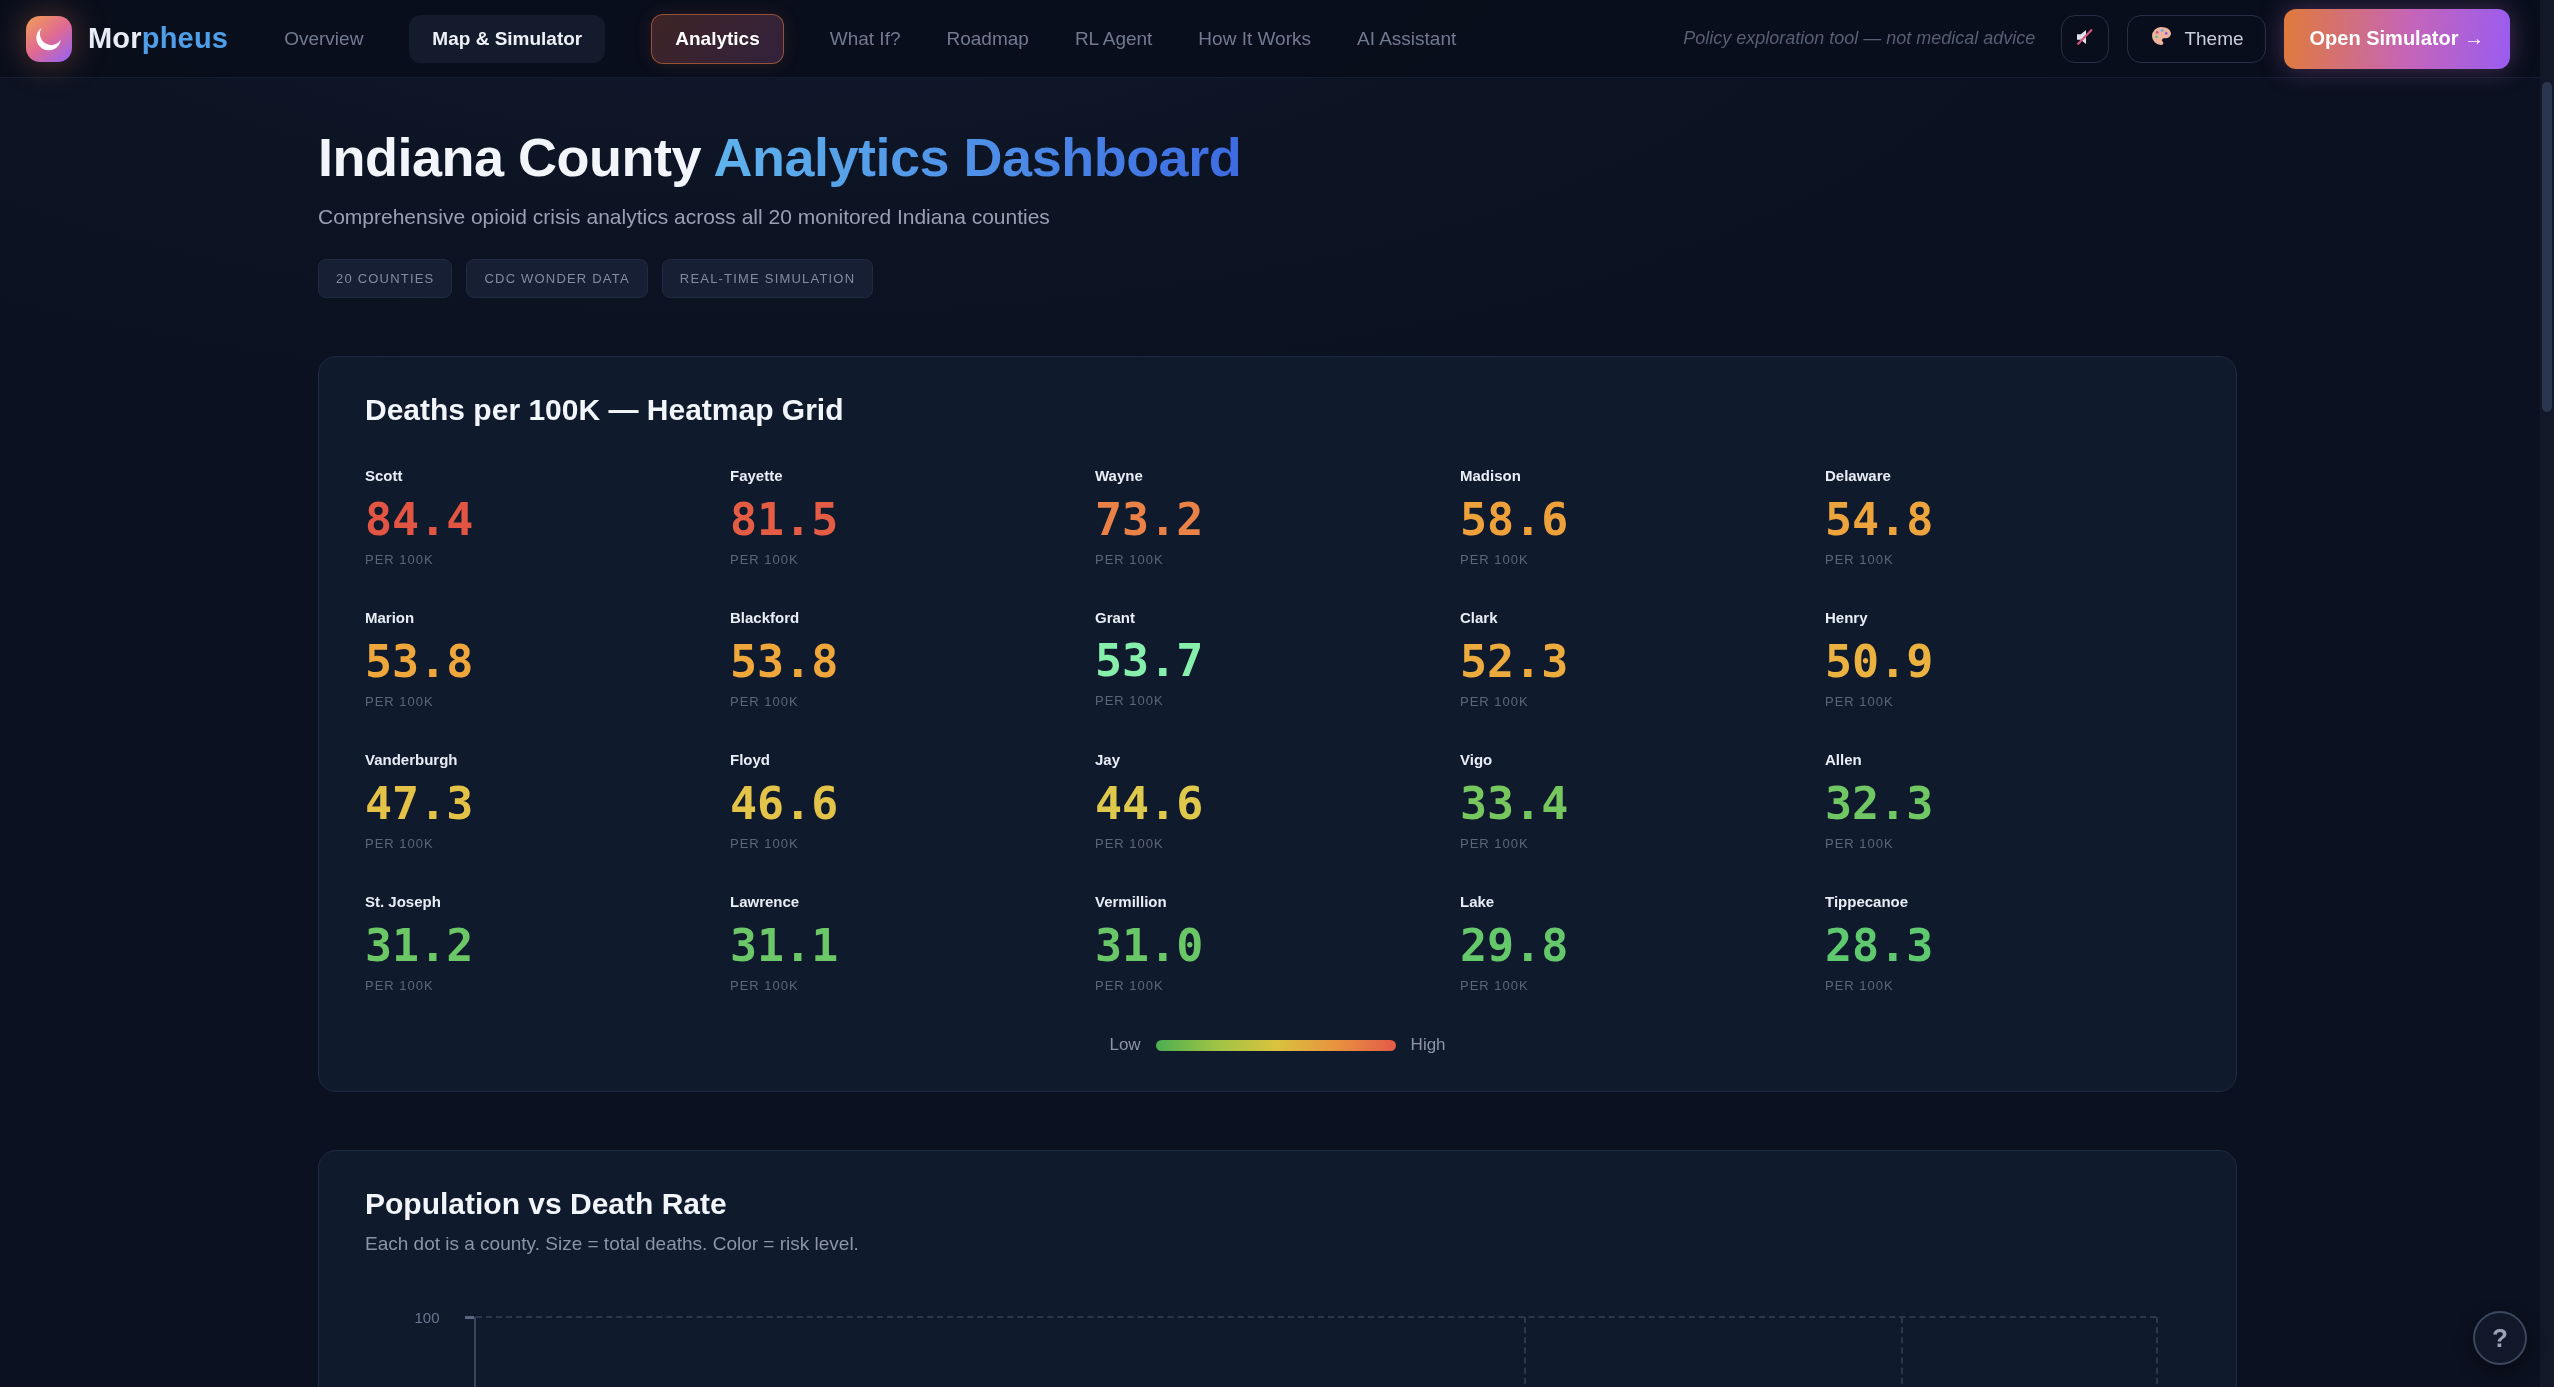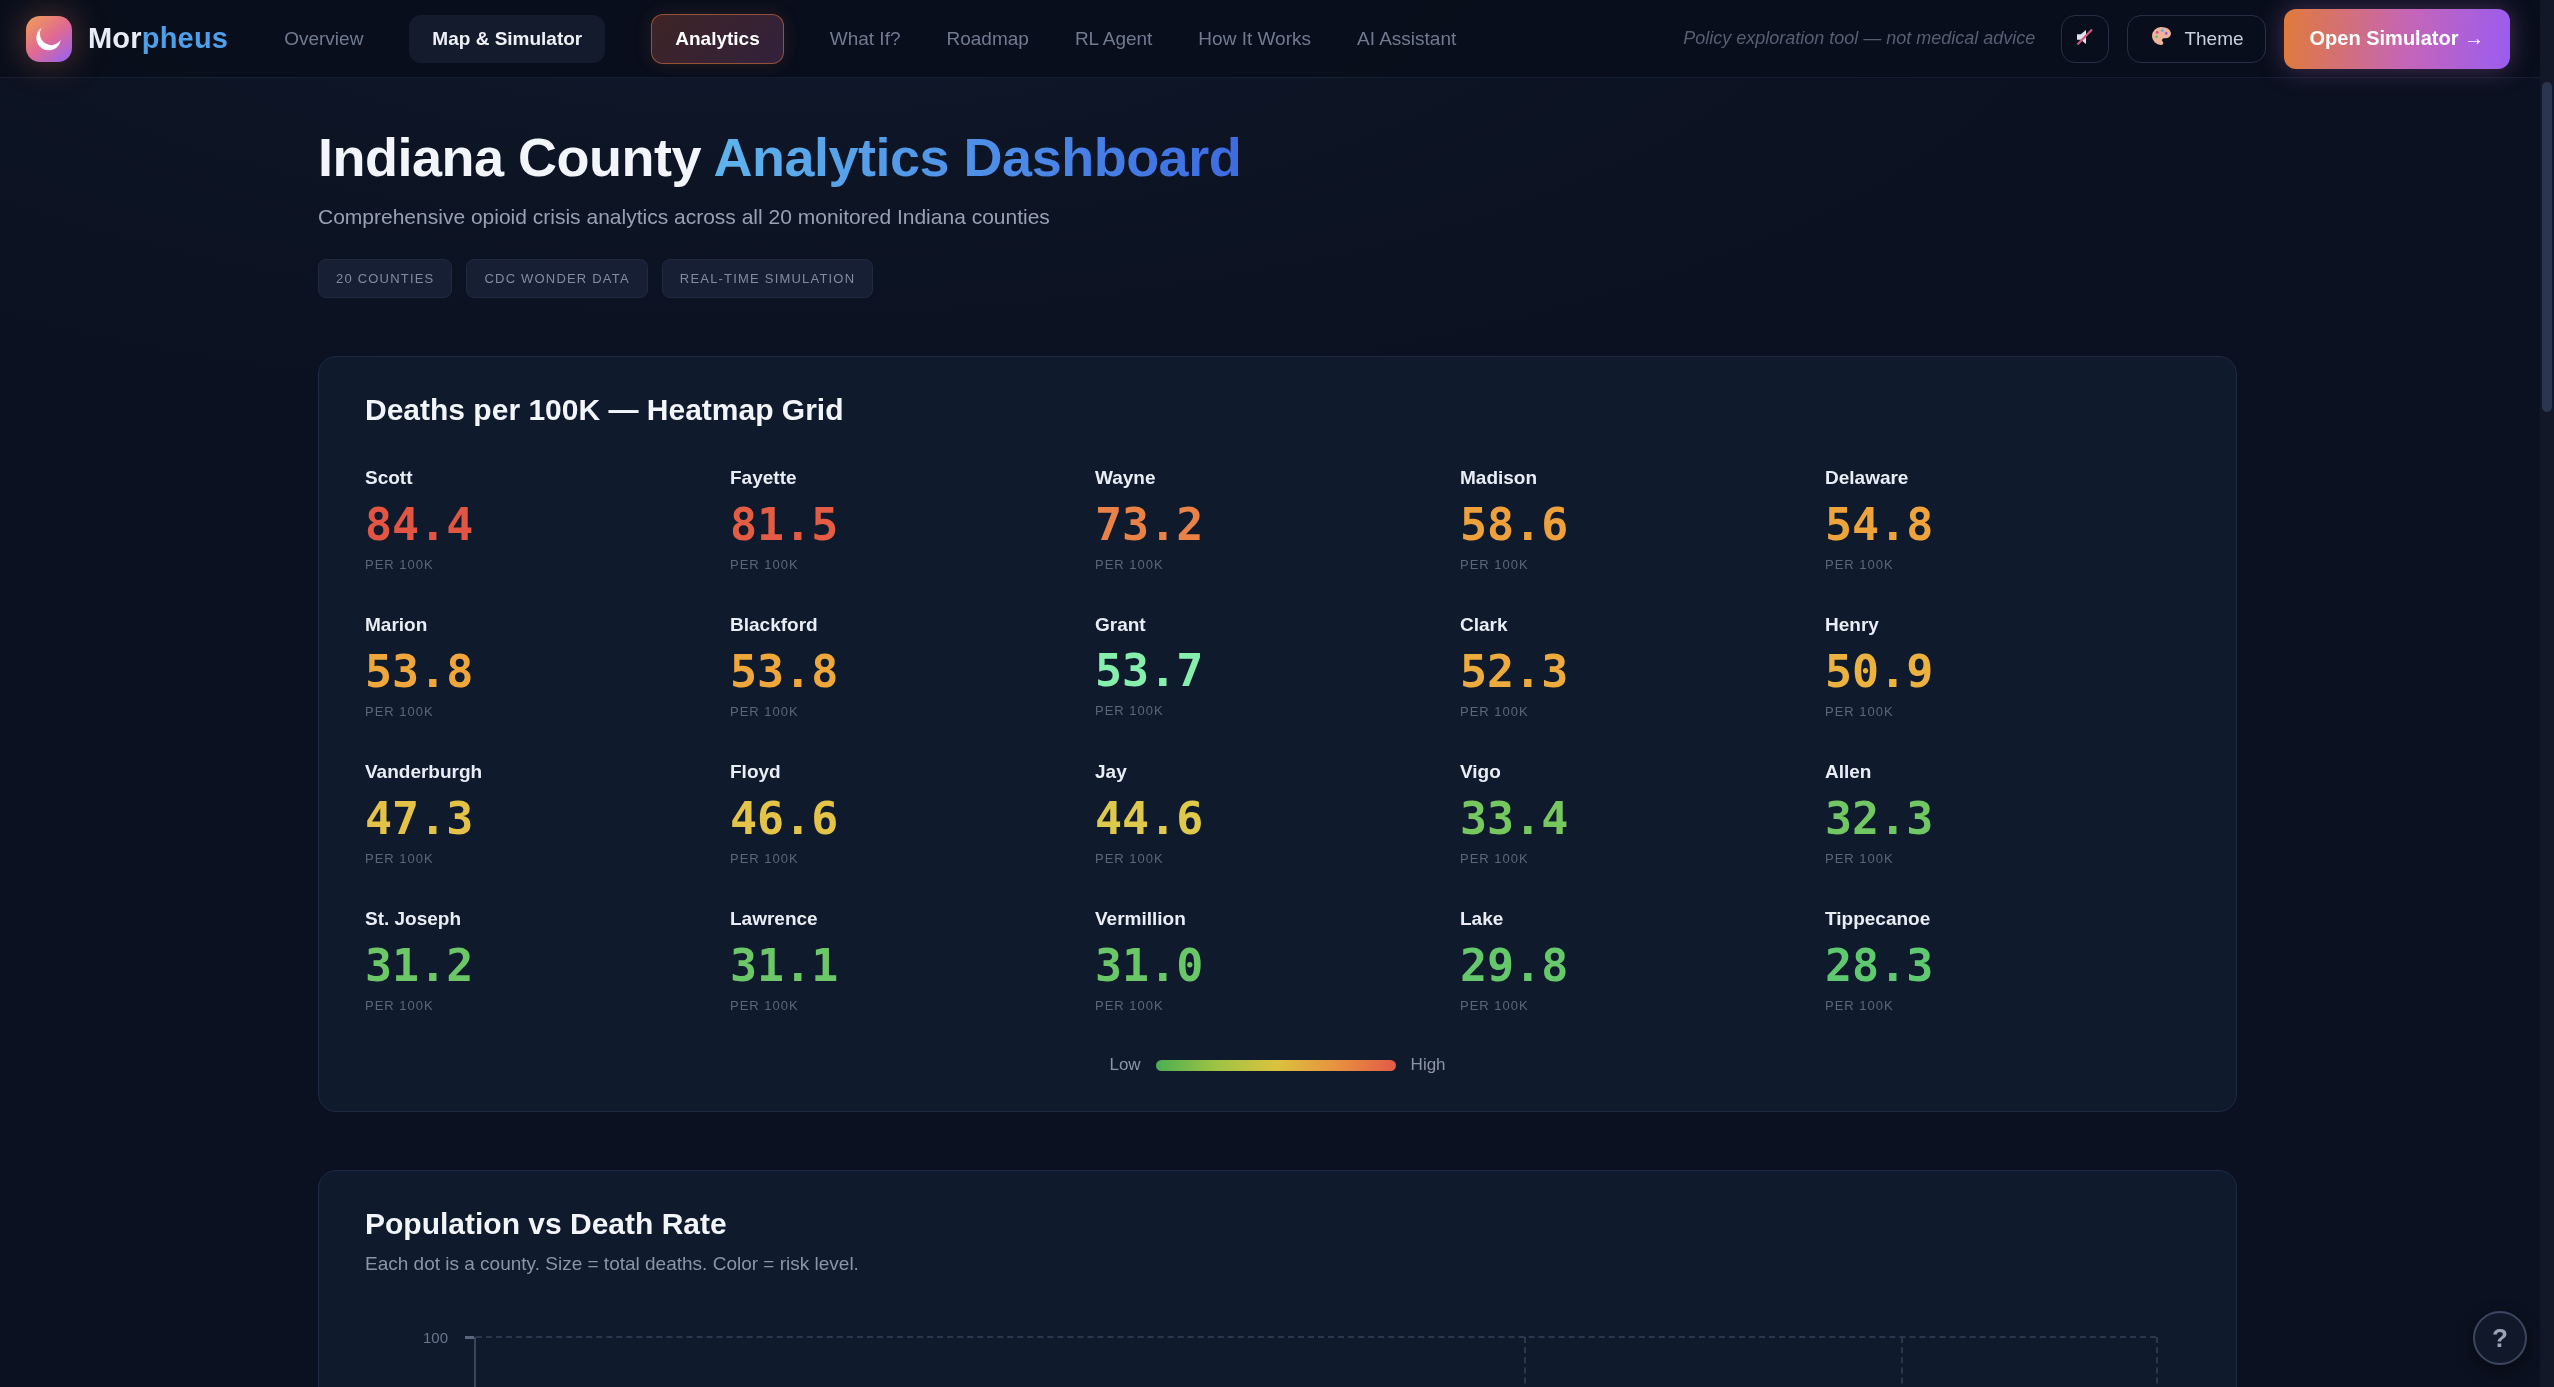--- a/index.html
+++ b/index.html
@@ -46,32 +46,32 @@
          font-size:13px;letter-spacing:1.2px;color:#828ca0;}
 
   .card{margin-top:58px;background:#101a2d;border:1px solid #1e2a44;border-radius:18px;
         padding:36px 46px;box-sizing:border-box;}
   .card h2{margin:0;font-size:30px;font-weight:bold;color:#f2f5fa;}
   .card .card-sub{margin-top:12px;font-size:19px;color:#8b94a8;}
 
   
   .grid{margin-top:40px;display:grid;grid-template-columns:repeat(5,1fr);row-gap:42px;}
   .cell{cursor:pointer;}
-  .c-name{font-size:19px;font-weight:600;color:#e9edf5;}
+  .c-name{font-size:15px;font-weight:600;color:#e9edf5;}
   .c-value{font-family:"DejaVu Sans Mono","Liberation Mono",monospace;font-weight:bold;
            font-size:45px;line-height:1;margin:13px 0 10px;}
   .c-unit{font-size:13px;letter-spacing:1px;color:#5d6679;}
   .legend{margin-top:42px;display:flex;align-items:center;justify-content:center;gap:15px;}
   .legend-label{font-size:17px;color:#8b94a8;}
   .legend-bar{width:240px;height:11px;border-radius:6px;
       background:linear-gradient(90deg,#4cae52,#9ec344,#d9c33e,#e8923f,#e25a48);}
 
   
   .chart{position:relative;height:170px;margin-top:56px;}
-  .y-tick-label{position:absolute;left:27px;top:-2px;width:56px;text-align:right;
+  .y-tick-label{position:absolute;left:34px;top:-2px;width:56px;text-align:center;
                 font-size:15px;color:#6b768e;}
   .y-tick{position:absolute;left:100px;top:5px;width:9px;height:3px;background:#5b6580;}
   .y-axis{position:absolute;left:109px;top:6px;height:300px;width:2px;background:#3a445c;}
   .gridline-h{position:absolute;left:111px;top:5px;width:1680px;border-top:2px dashed #2c374f;}
   .gridline-v{position:absolute;top:6px;height:300px;border-left:2px dashed #2c374f;}
 
   
   .help-btn{position:absolute;left:2473px;top:1311px;width:54px;height:54px;border-radius:50%;
             border:2px solid #3c465e;background:#10182a;color:#9aa3b8;font-size:26px;font-weight:bold;
             display:flex;align-items:center;justify-content:center;cursor:pointer;

